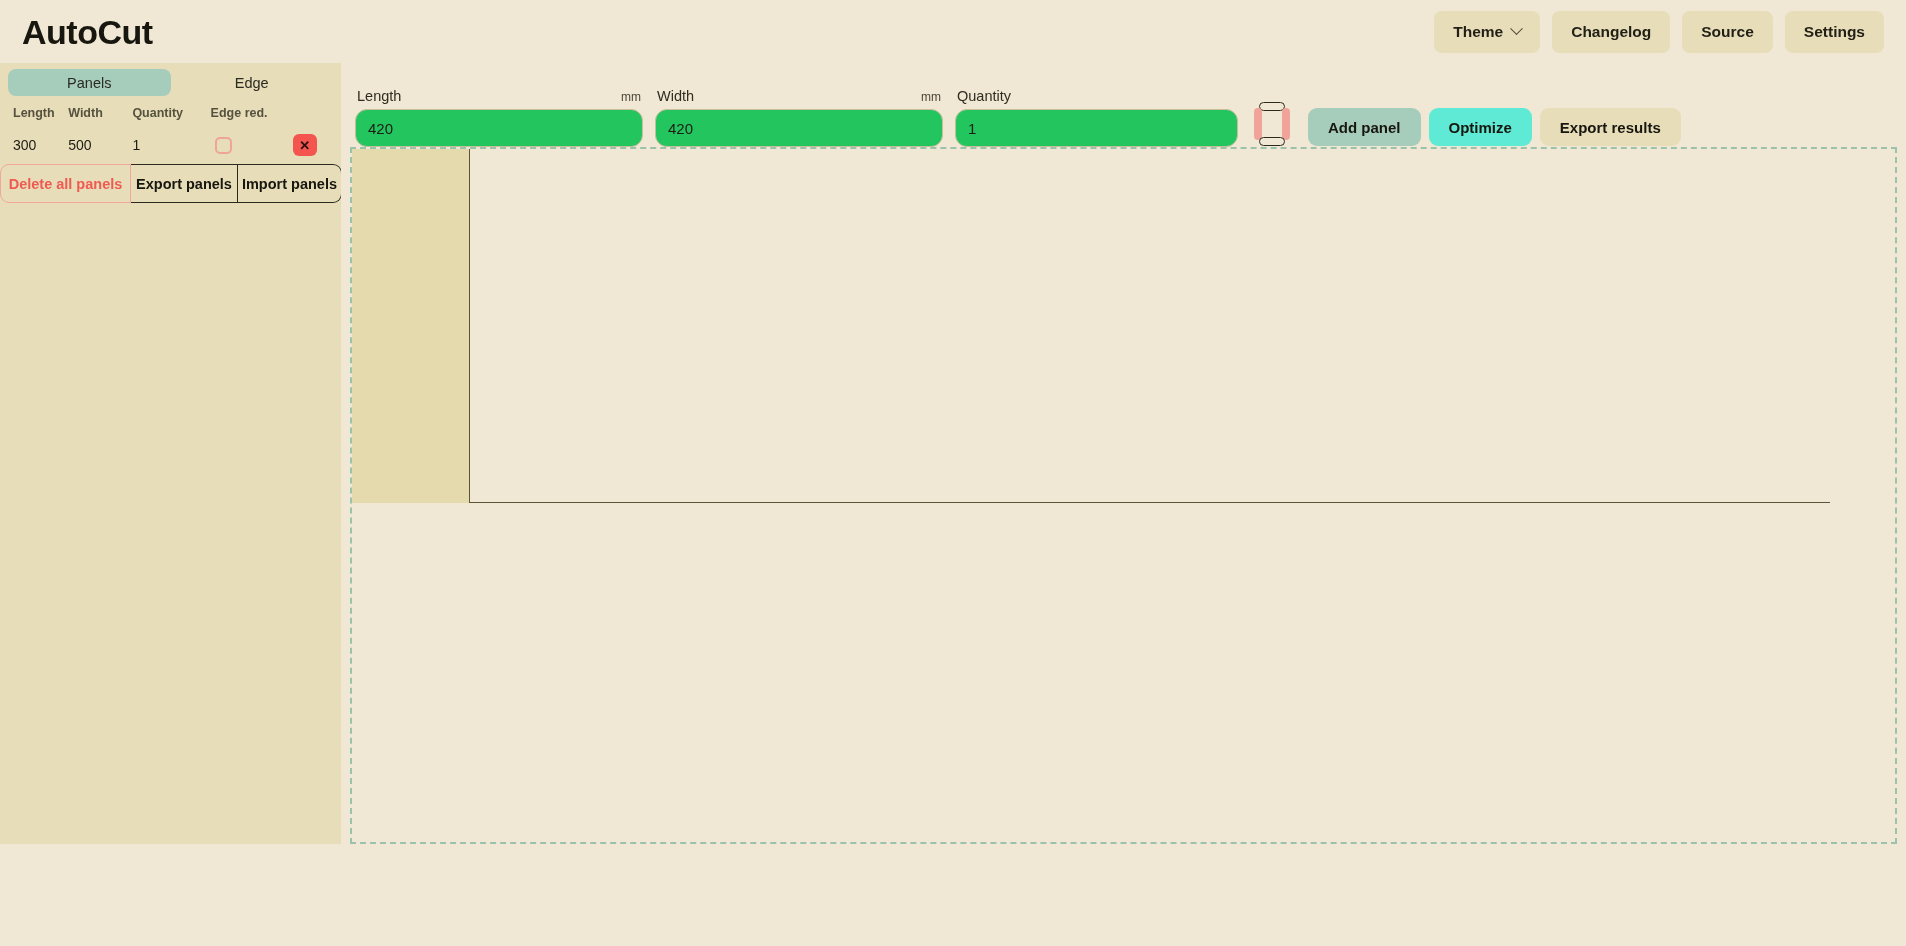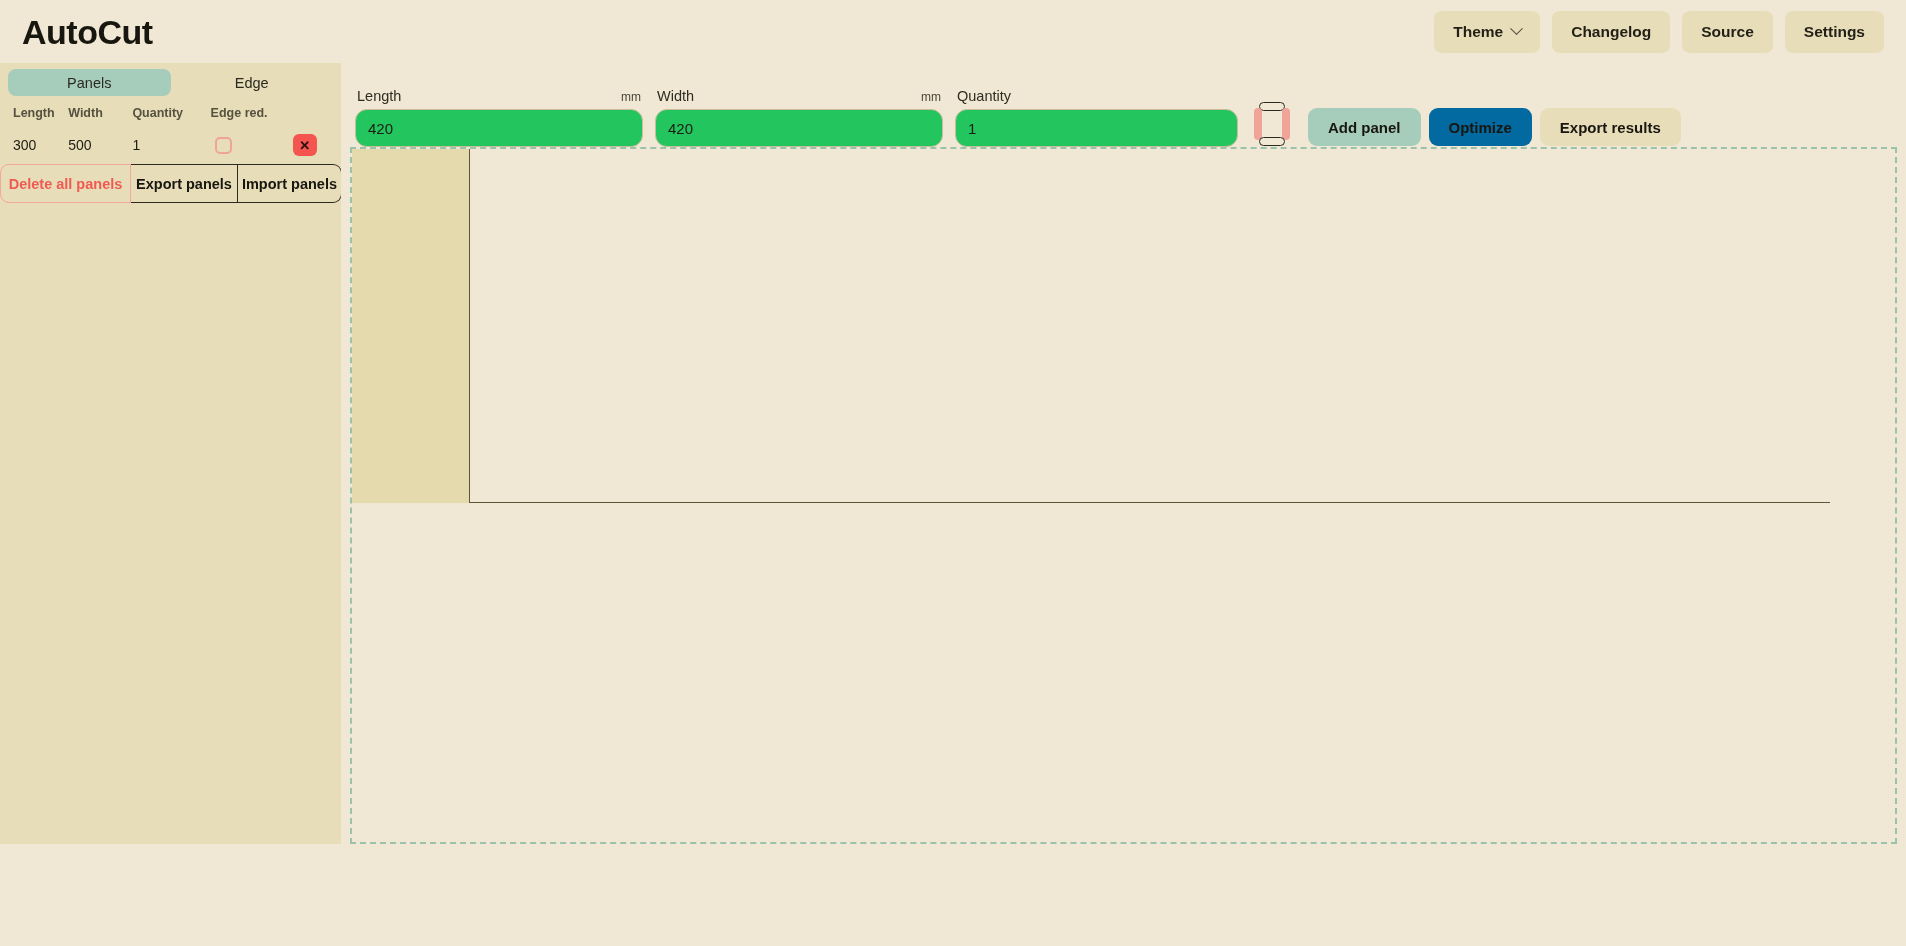--- a/index.html
+++ b/index.html
@@ -308,21 +308,21 @@
     padding: 0 20px;
     white-space: nowrap;
     margin-left: 8px;
     align-self: flex-end;
     margin-bottom: 1px;
     display: flex;
     align-items: center;
     justify-content: center;
   }
   .act-add { background: #a6cdbb; }
-  .act-opt { background: #0369a1; }
+  .act-opt { background: #5eead4; }
   .act-exp { background: #e7ddb9; }
 
   
   .canvas-wrap {
     flex: 1;
     margin: 0 9px 0 9px;
     border: 2px dashed #9bc3ab;
     position: relative;
     min-height: 0;
     background: #f0e7d4;

